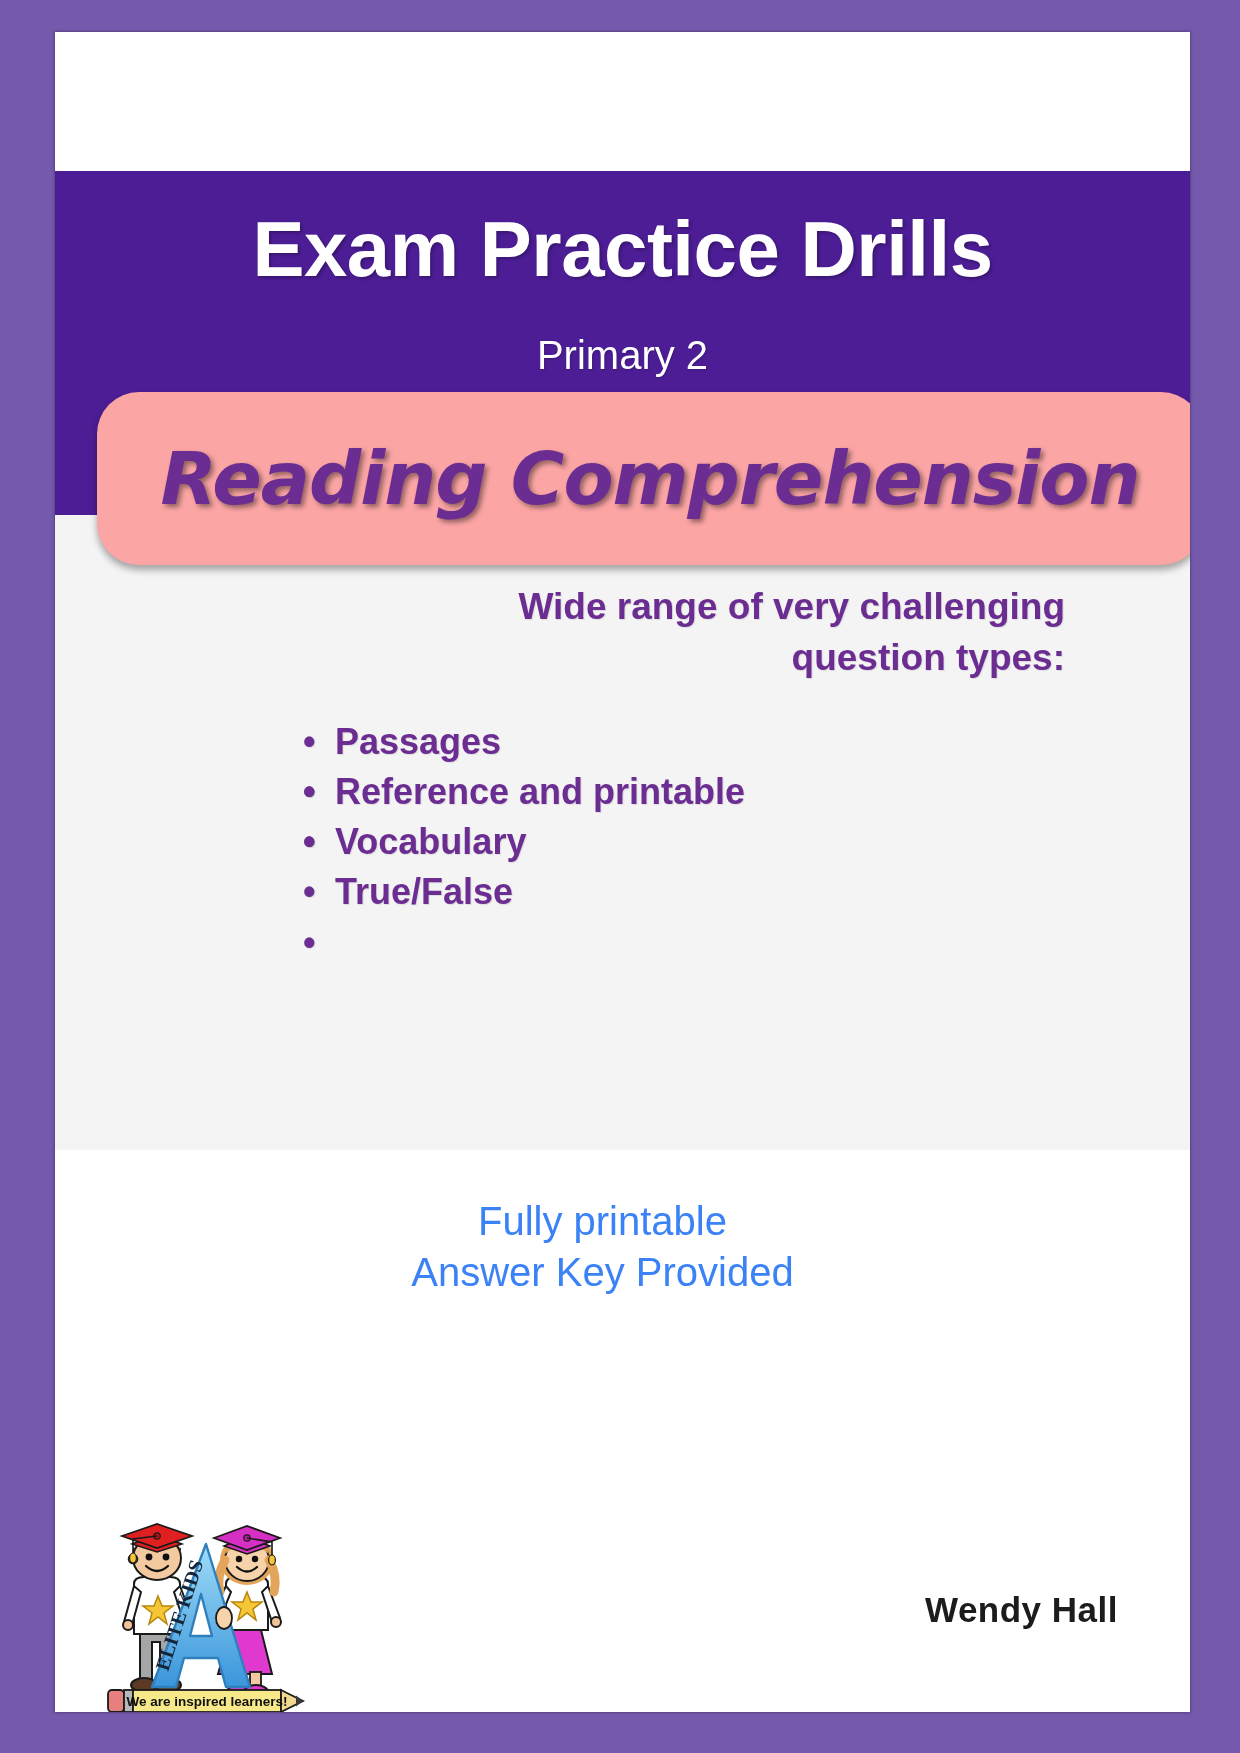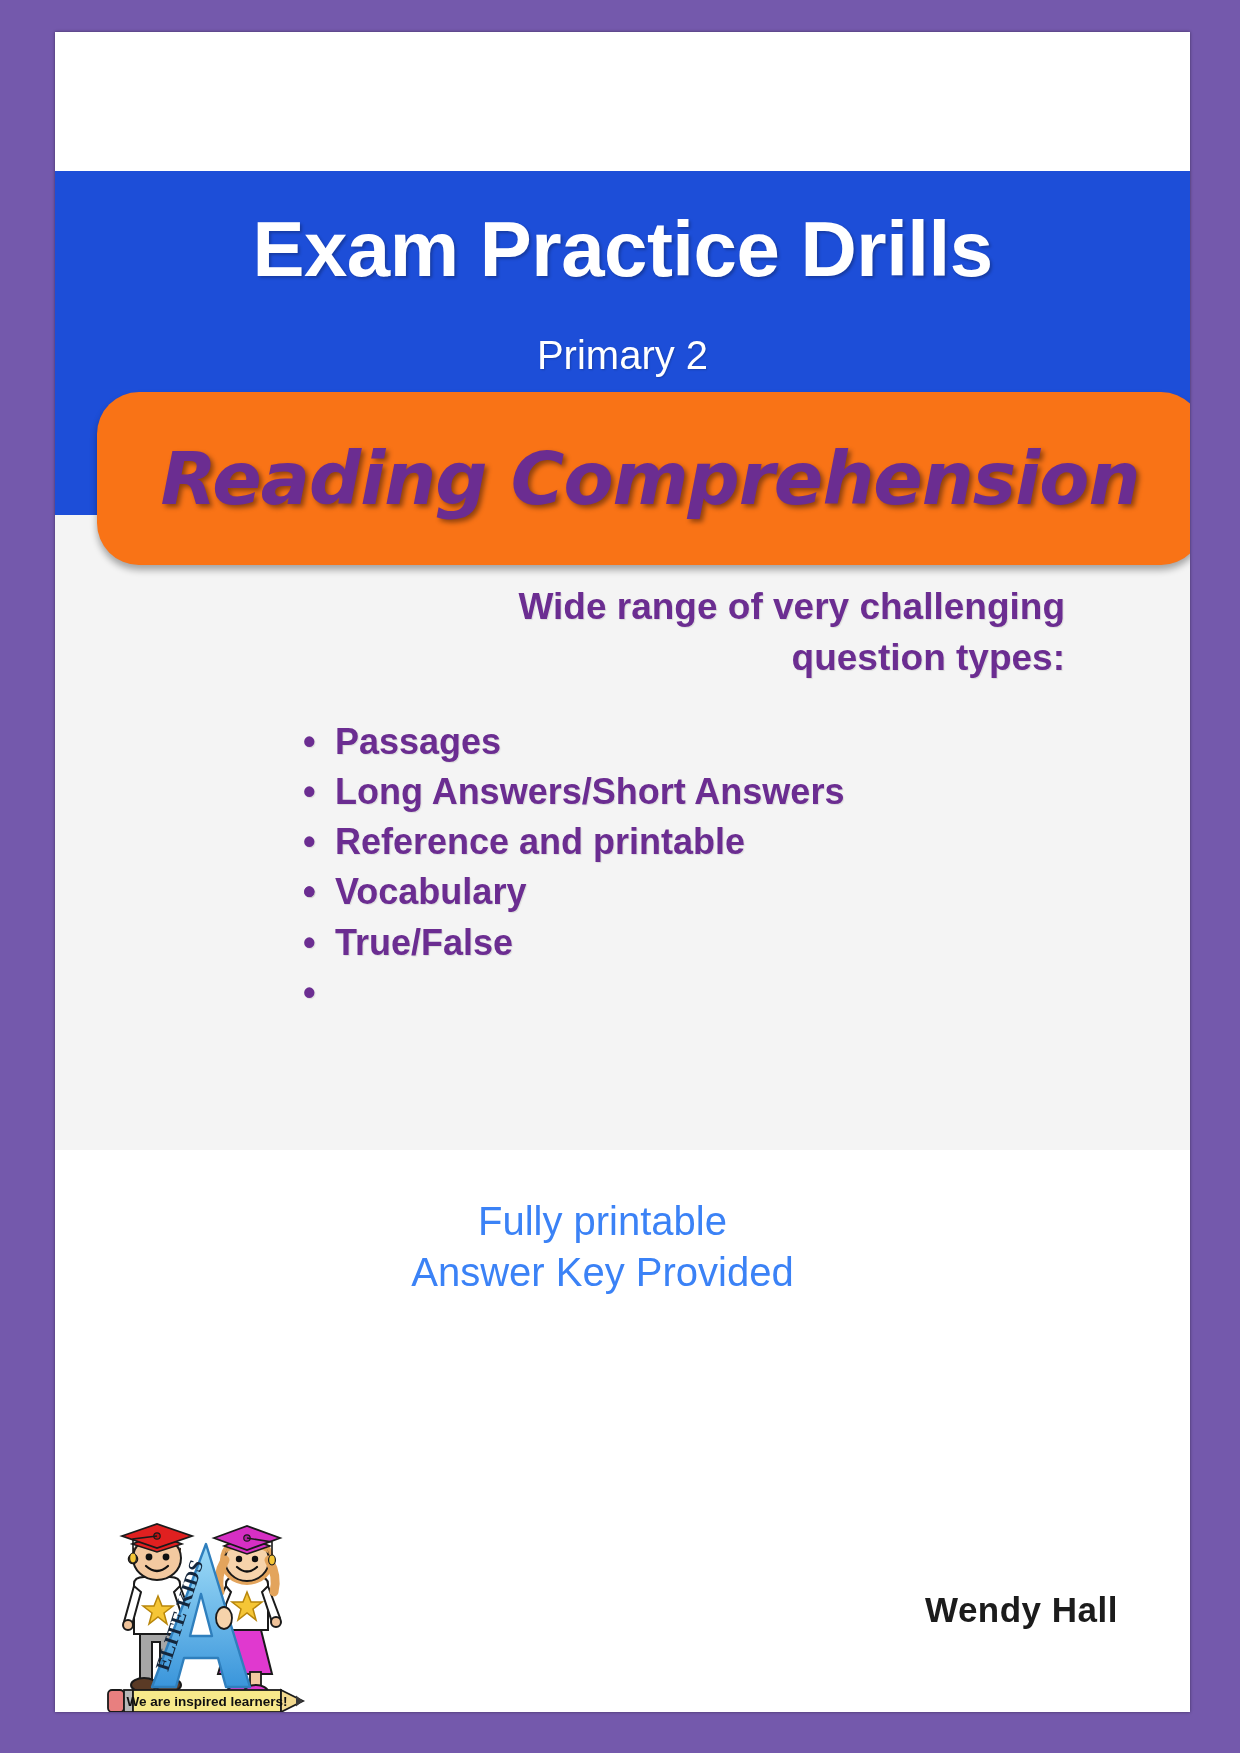--- a/index.html
+++ b/index.html
@@ -35,21 +35,21 @@
     overflow: hidden;
   }
 
   
   #header-band {
     position: absolute;
     left: 0;
     top: 139px;
     width: 1135px;
     height: 344px;
-    background: #1d4ed8;
+    background: #4c1d95;
   }
 
   #title-main {
     position: absolute;
     left: 0;
     top: 38px;
     width: 1135px;
     text-align: center;
     color: #ffffff;
     font-size: 78px;
@@ -81,21 +81,21 @@
     background: #f4f4f4;
   }
 
   
   #yellow-banner {
     position: absolute;
     left: 42px;
     top: 360px;
     width: 1106px;
     height: 173px;
-    background: #f97316;
+    background: #fca5a5;
     border-radius: 42px;
     box-shadow: 0 5px 7px rgba(0,0,0,0.33);
     display: flex;
     align-items: center;
     justify-content: center;
     z-index: 5;
   }
 
   #banner-text {
     font-family: "DejaVu Sans", sans-serif;
@@ -212,21 +212,20 @@
       <div class="feature-intro-line">Wide range of very challenging</div>
       <div class="feature-intro-line">question types:</div>
 
       <ul id="feature-list">
         <li>
           <span class="bullet-dot">•</span>
           <span>Passages</span>
         </li>
         <li>
           <span class="bullet-dot">•</span>
-          <span>Long Answers/Short Answers</span>
         </li>
         <li>
           <span class="bullet-dot">•</span>
           <span>Reference and printable</span>
         </li>
         <li>
           <span class="bullet-dot">•</span>
         </li>
         <li>
           <span class="bullet-dot">•</span>

